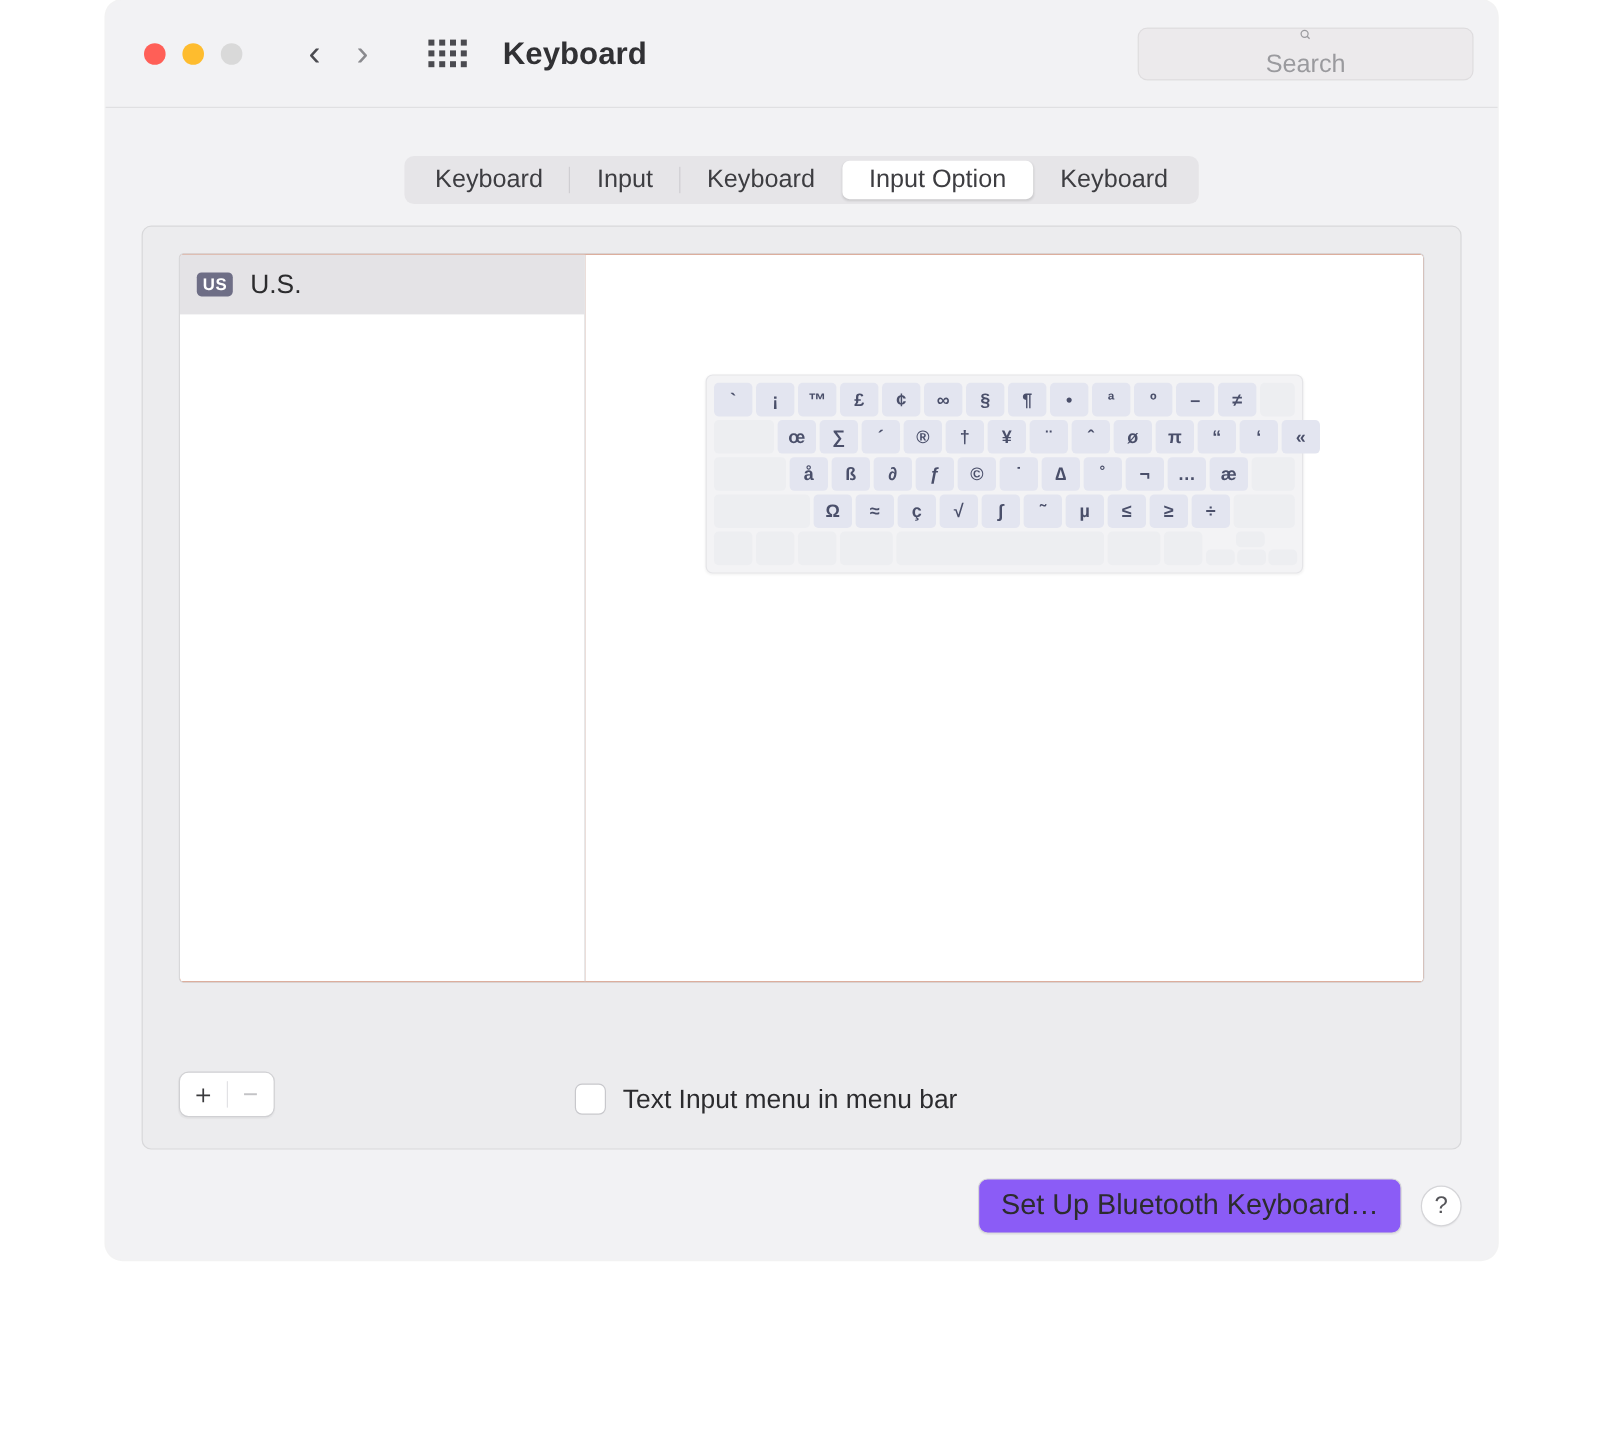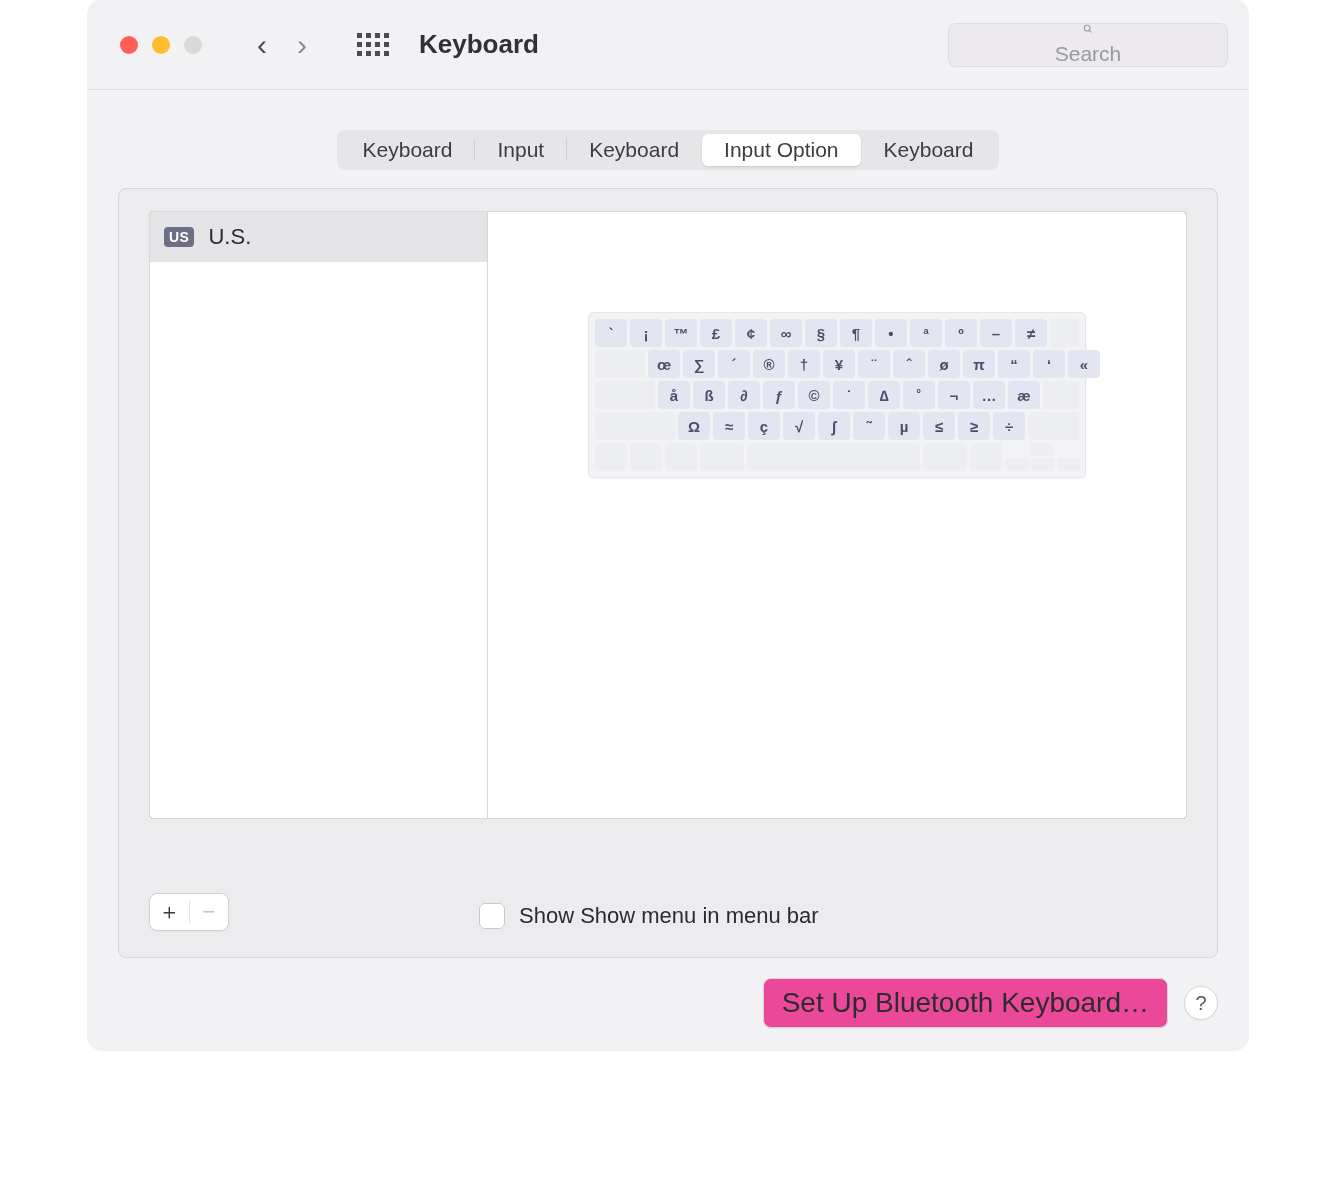--- a/index.html
+++ b/index.html
@@ -235,25 +235,25 @@
   
   .window-footer {
     position: absolute;
     right: 30px;
     bottom: 22px;
     display: flex;
     align-items: center;
     gap: 16px;
   }
   .bt-button {
-    background: #ec4899;
+    background: #8b5cf6;
     border: 1px solid #d5d5d8;
     border-radius: 8px;
     padding: 8px 18px;
-    font-size: 28px;
+    font-size: 24px;
     color: #2c2c2e;
     box-shadow: 0 1px 1px rgba(0,0,0,0.05);
   }
   .help-btn {
     width: 34px;
     height: 34px;
     border-radius: 50%;
     background: #fff;
     border: 1px solid #d5d5d8;
     display: flex;
@@ -412,21 +412,21 @@
     </div>
 
     <div class="add-remove">
       <div class="btn">＋</div>
       <div class="sep"></div>
       <div class="btn disabled">−</div>
     </div>
 
     <div class="checkbox-row">
       <div class="cbox"></div>
-      <span>Show Show menu in menu bar</span>
+      <span>Text Input menu in menu bar</span>
     </div>
   </div>
 
   <div class="window-footer">
     <div class="bt-button">Set Up Bluetooth Keyboard…</div>
     <div class="help-btn">?</div>
   </div>
 </div>
 
 </body></html>

